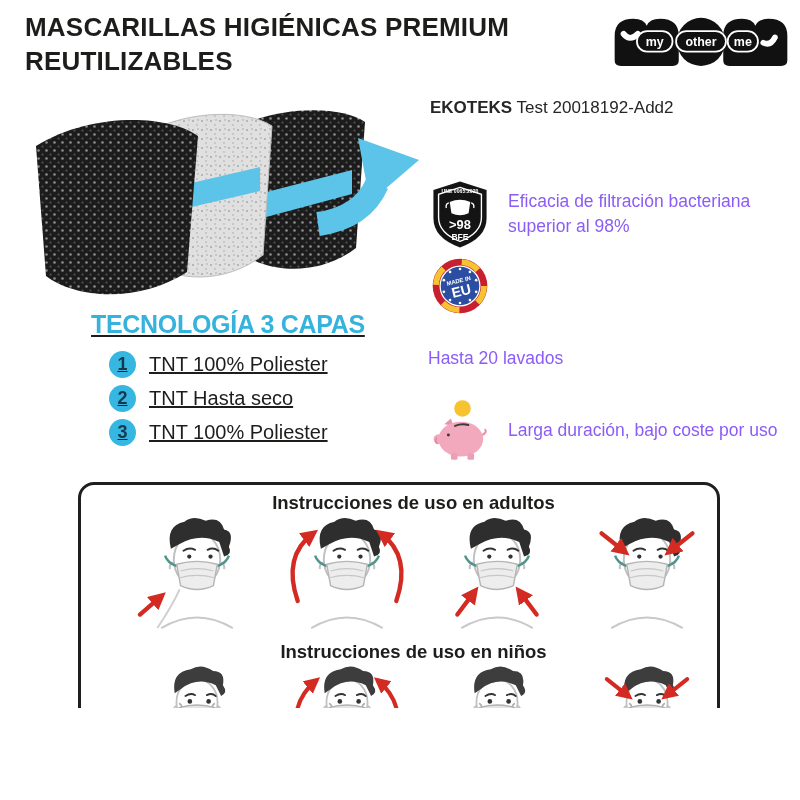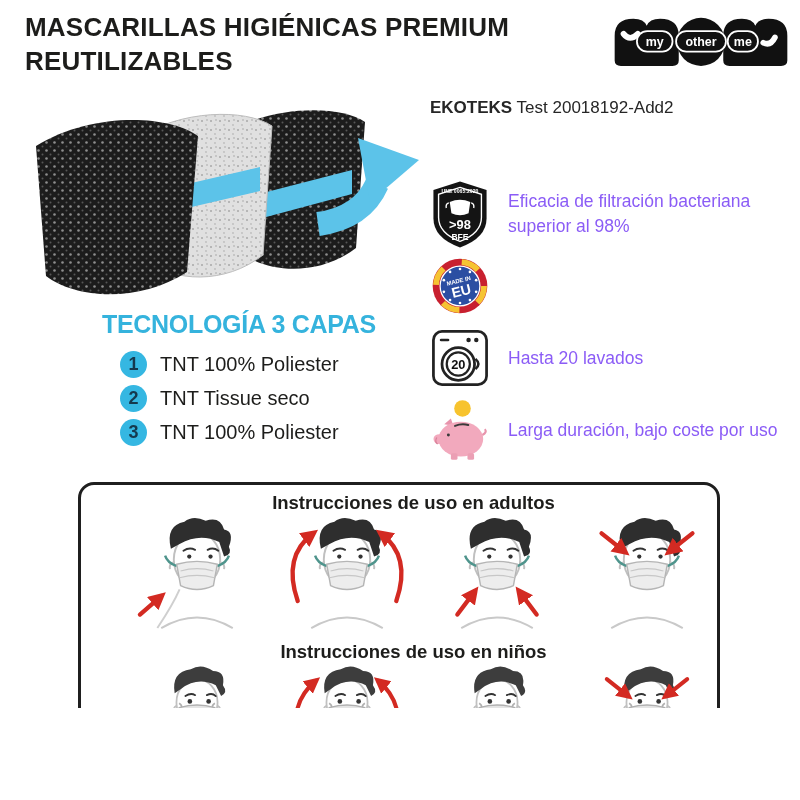--- a/index.html
+++ b/index.html
@@ -13,21 +13,21 @@
   .layers{position:absolute;left:20px;top:100px;width:400px;height:210px;}
 
   .cert{position:absolute;left:430px;top:96px;font-size:17px;line-height:23px;color:#262626;}
   .cert .b{font-weight:bold;}
 
   .features{position:absolute;left:428px;top:178px;width:360px;}
   .feature{height:72px;display:flex;align-items:center;gap:16px;}
   .f-icon{width:64px;display:flex;justify-content:center;flex:0 0 64px;}
   .f-text{font-size:17.5px;line-height:25px;color:#8b5cf6;}
 
-  .tech{position:absolute;left:102px;top:310px;}
+  .tech{position:absolute;left:91px;top:310px;text-decoration:underline;}
   .tech-heading{font-size:25px;font-weight:bold;color:#35b3dd;margin:0 0 12px 0;letter-spacing:-.3px;}
   .tech-item{display:flex;align-items:center;gap:13px;font-size:20px;margin:0 0 7px 18px;color:#1d1d1b;}
   .tech-num{width:27px;height:27px;border-radius:50%;background:#35b7e2;color:#15394e;font-weight:bold;
             font-size:18px;display:flex;align-items:center;justify-content:center;flex:0 0 27px;}
 
   .instr{position:absolute;left:78px;top:482px;width:642px;height:312px;border:3px solid #1f1f1f;
          border-radius:16px;box-sizing:border-box;background:#fff;padding-left:29px;}
   .instr-heading{font-size:18.5px;font-weight:bold;text-align:center;margin:7px 0 0 0;color:#1d1d1b;}
   .steps-row{display:flex;justify-content:space-between;padding:0 12px;}
   .step-cell{width:150px;}
@@ -165,32 +165,20 @@
           </g>
           <g transform="rotate(-14 35 35)">
             <text x="35" y="31" text-anchor="middle" font-size="7" font-weight="bold" fill="#fff">MADE IN</text>
             <text x="35" y="47" text-anchor="middle" font-size="17" font-weight="bold" fill="#fff">EU</text>
           </g>
         </svg>
       </div>
     </div>
 
     <div class="feature">
-      <div class="f-icon">
-        <svg viewBox="0 0 70 70" width="60" height="60">
-          <rect x="4" y="4" width="62" height="62" rx="10" fill="#fff" stroke="#222" stroke-width="3.2"></rect>
-          <path d="M13,14 h8" stroke="#222" stroke-width="3.2" stroke-linecap="round"></path>
-          <circle cx="45" cy="14" r="2.6" fill="#222"></circle>
-            <circle cx="54" cy="14" r="2.6" fill="#222"></circle>
-          <circle cx="33" cy="42" r="19" fill="#fff" stroke="#222" stroke-width="3.2"></circle>
-          <circle cx="33" cy="42" r="13.5" fill="none" stroke="#222" stroke-width="2.6"></circle>
-          <path d="M53,36 q7,6 0,12" stroke="#222" stroke-width="3" fill="none"></path>
-          <text x="33" y="48" text-anchor="middle" font-size="15" font-weight="bold" fill="#111">20</text>
-        </svg>
-      </div>
       <div class="f-text">Hasta 20 lavados</div>
     </div>
 
     <div class="feature">
       <div class="f-icon">
         <svg viewBox="0 0 70 76" width="58" height="64">
           <circle cx="38" cy="12" r="10" fill="#f7c32e"></circle>
           <path d="M16,31 L24,24 L27,33 Z" fill="#e894ac"></path>
           <ellipse cx="36" cy="49" rx="27" ry="21" fill="#f2a9bd"></ellipse>
           <ellipse cx="10" cy="49" rx="7" ry="6" fill="#f2a9bd"></ellipse>
@@ -208,21 +196,21 @@
   </div>
 
   <div class="tech">
     <div class="tech-heading">TECNOLOGÍA 3 CAPAS</div>
     <div class="tech-item">
       <span class="tech-num">1</span>
       <span>TNT 100% Poliester</span>
     </div>
     <div class="tech-item">
       <span class="tech-num">2</span>
-      <span>TNT Tissue seco</span>
+      <span>TNT Hasta seco</span>
     </div>
     <div class="tech-item">
       <span class="tech-num">3</span>
       <span>TNT 100% Poliester</span>
     </div>
   </div>
 
   <div class="instr">
     <div class="instr-heading">Instrucciones de uso en adultos</div>
 

